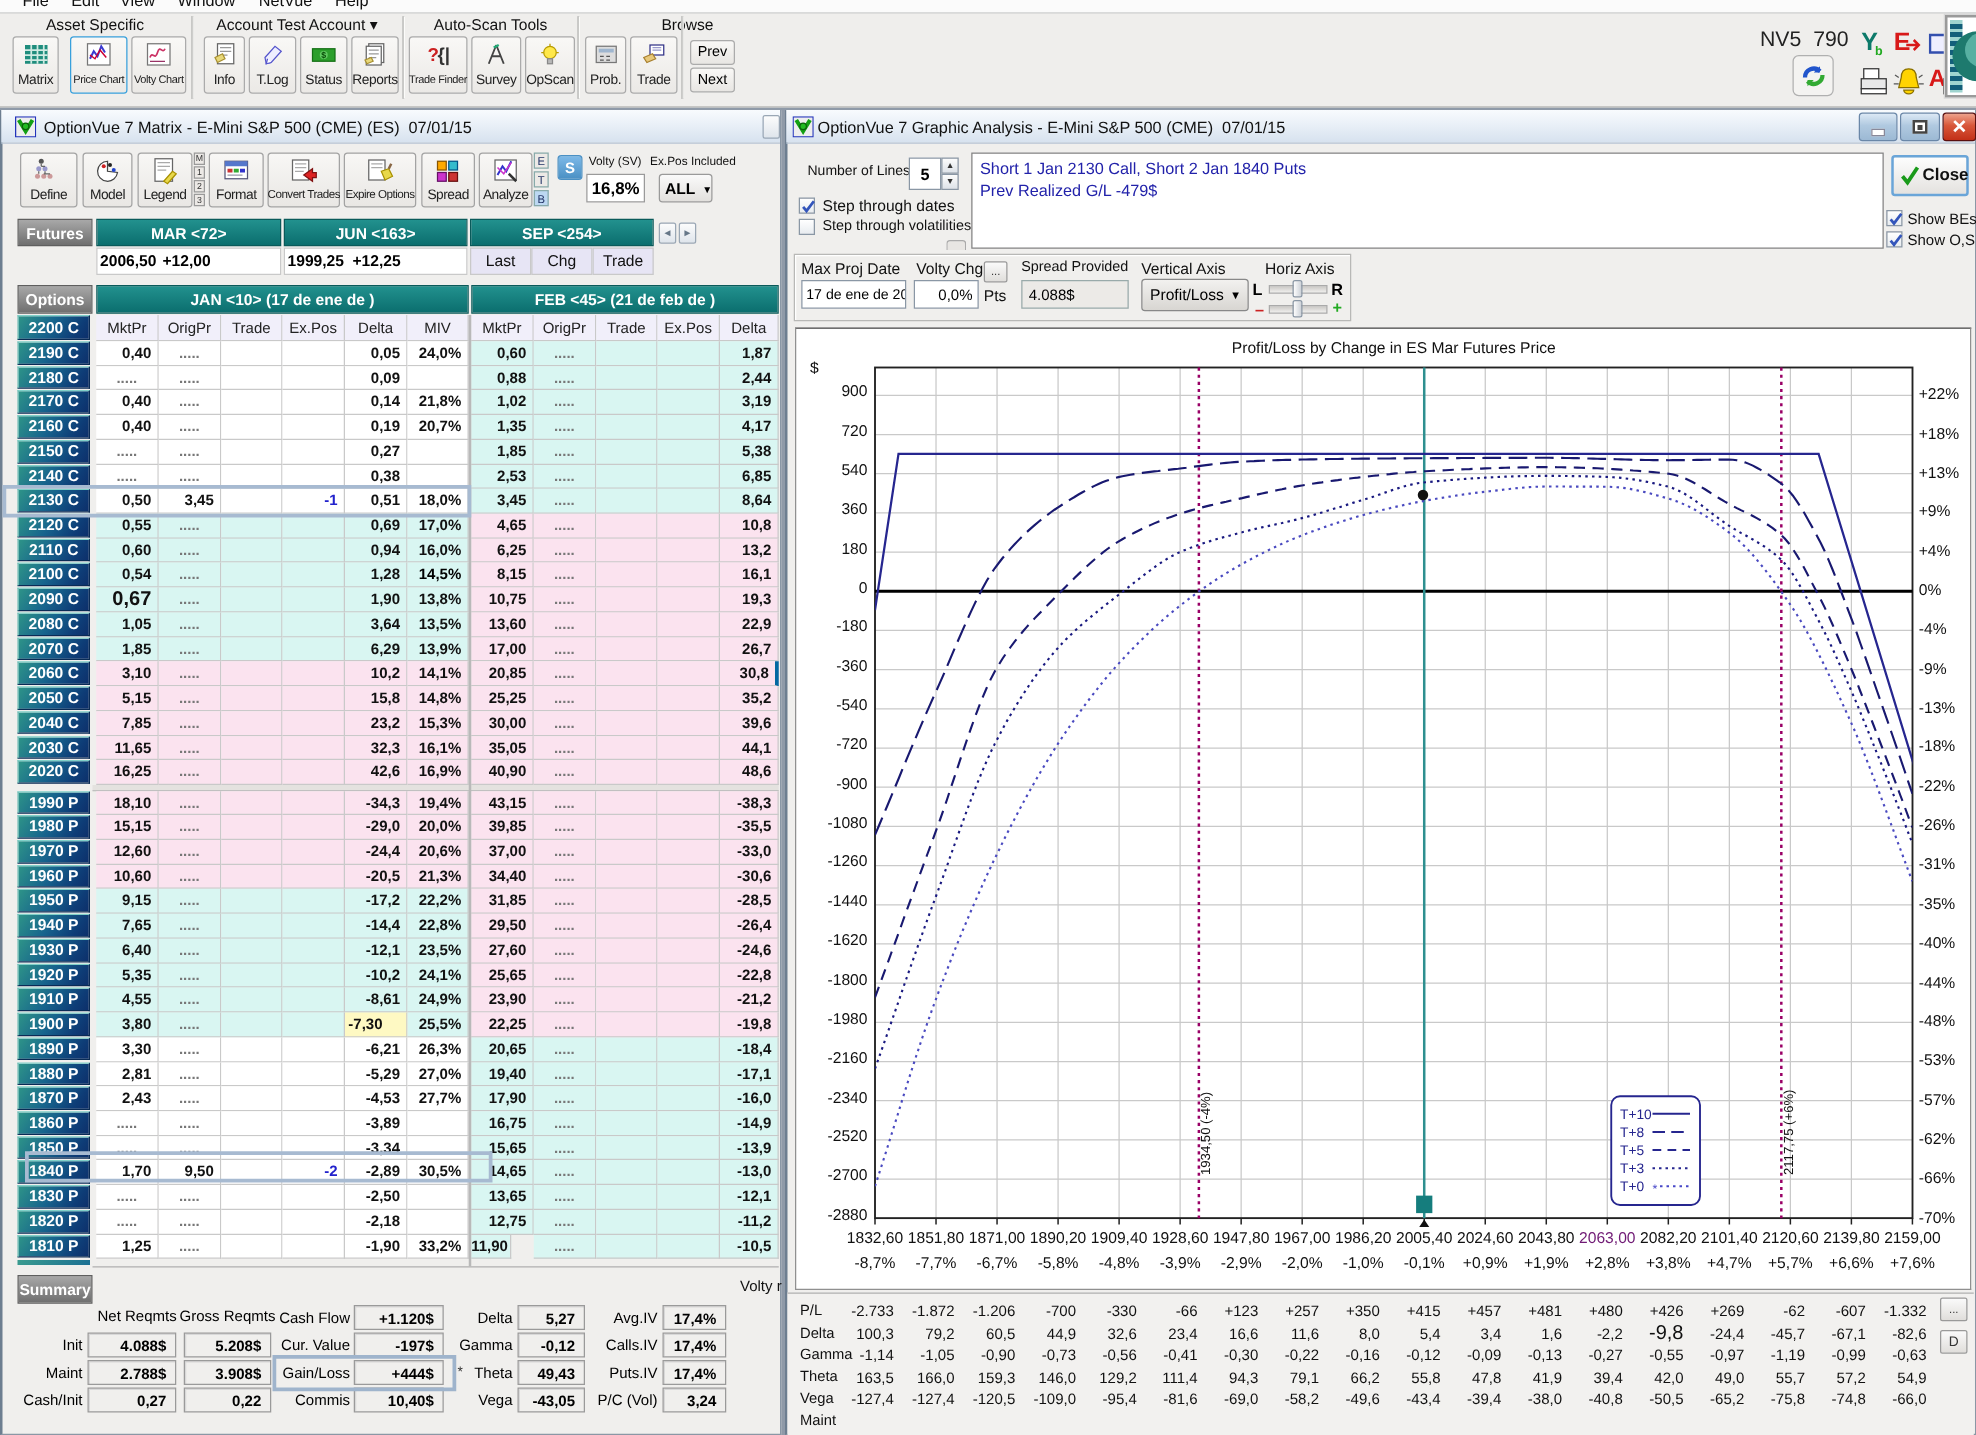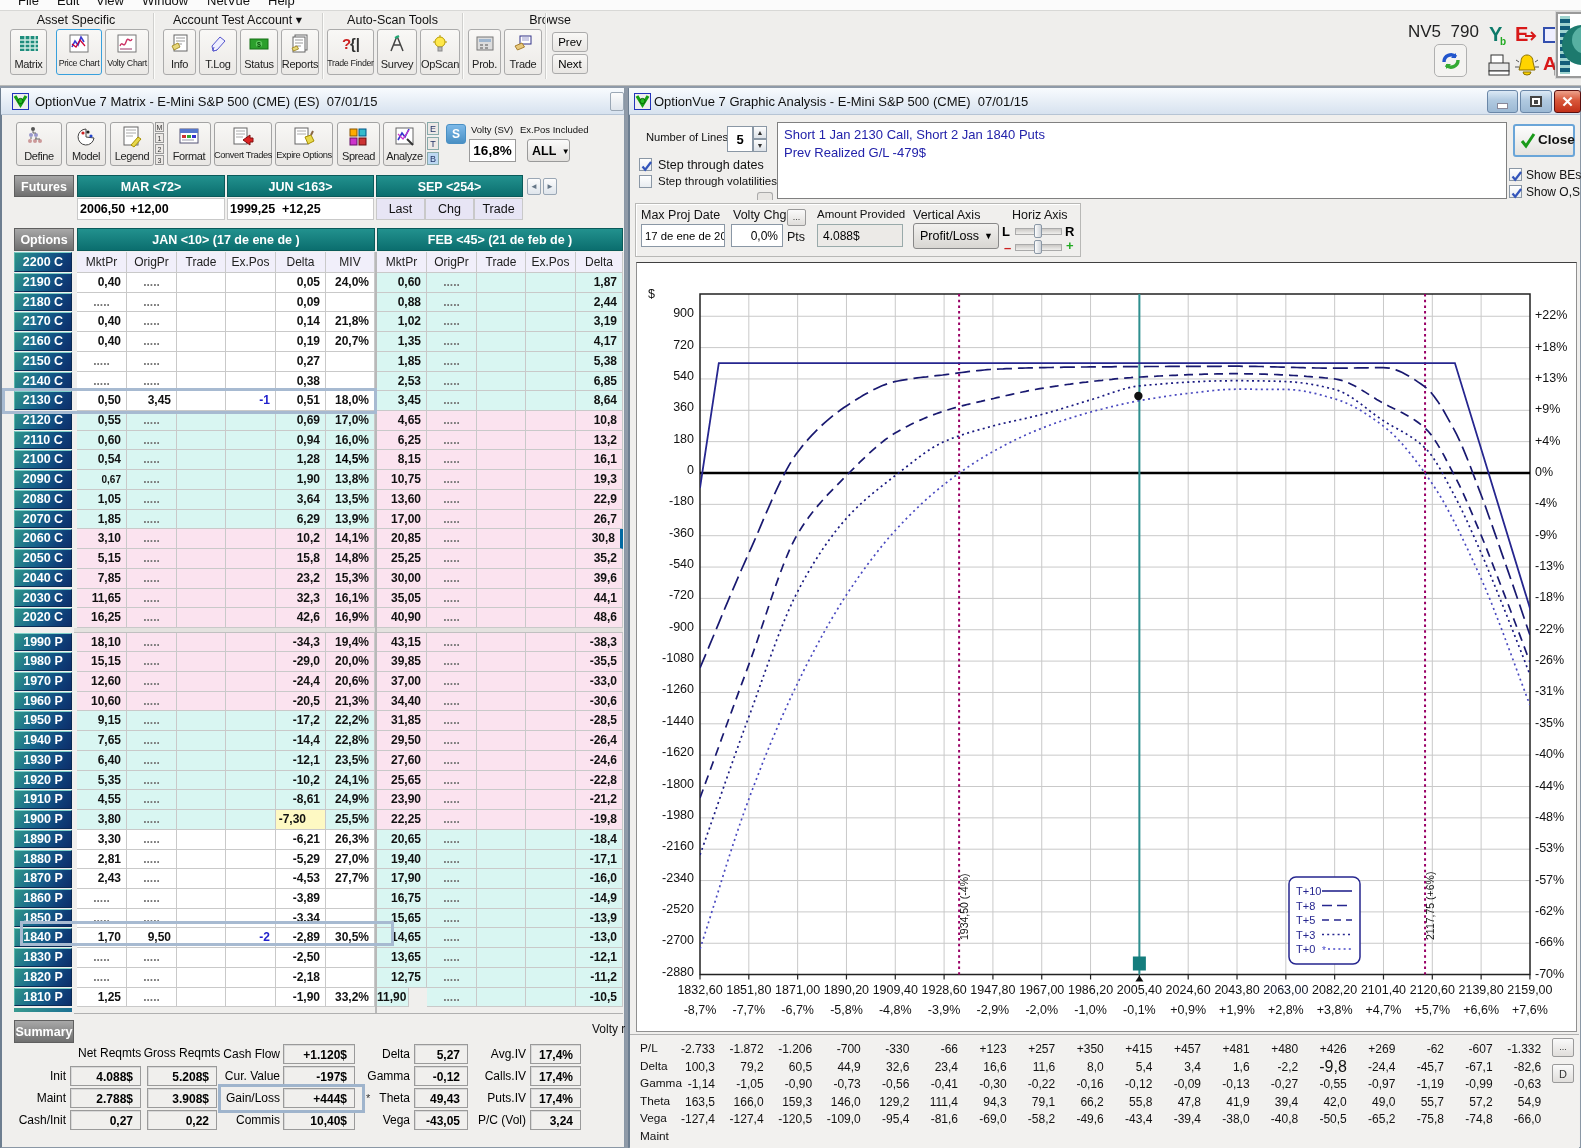--- a/index.html
+++ b/index.html
@@ -414,21 +414,21 @@
 <div style="position:absolute;left:177px;top:450.48px;height:19.72px;background:#d9f6f2;border-right:1px solid #c9c9c9;border-bottom:1px solid #c9c9c9;font-size:12px;line-height:19.72px;font-weight:bold;color:#111;text-align:right;padding-right:5px;width:49px;"></div>
 <div style="position:absolute;left:226px;top:450.48px;height:19.72px;background:#d9f6f2;border-right:1px solid #c9c9c9;border-bottom:1px solid #c9c9c9;font-size:12px;line-height:19.72px;font-weight:bold;color:#111;text-align:right;padding-right:5px;width:50px;"></div>
 <div style="position:absolute;left:276px;top:450.48px;height:19.72px;background:#d9f6f2;border-right:1px solid #c9c9c9;border-bottom:1px solid #c9c9c9;font-size:12px;line-height:19.72px;font-weight:bold;color:#111;text-align:right;padding-right:5px;width:50px;">1,28</div>
 <div style="position:absolute;left:326px;top:450.48px;height:19.72px;background:#d9f6f2;border-right:1px solid #c9c9c9;border-bottom:1px solid #c9c9c9;font-size:12px;line-height:19.72px;font-weight:bold;color:#000000;text-align:right;padding-right:5px;width:49px;">14,5%</div>
 <div style="position:absolute;left:377px;top:450.48px;height:19.72px;background:#fbe3ef;border-right:1px solid #c9c9c9;border-bottom:1px solid #c9c9c9;font-size:12px;line-height:19.72px;font-weight:bold;color:#111;text-align:right;padding-right:5px;width:50px;">8,15</div>
 <div style="position:absolute;left:427px;top:450.48px;height:19.72px;background:#fbe3ef;border-right:1px solid #c9c9c9;border-bottom:1px solid #c9c9c9;font-size:12px;line-height:19.72px;font-weight:bold;color:#777;text-align:center;width:50px;">.....</div>
 <div style="position:absolute;left:477px;top:450.48px;height:19.72px;background:#fbe3ef;border-right:1px solid #c9c9c9;border-bottom:1px solid #c9c9c9;font-size:12px;line-height:19.72px;font-weight:bold;color:#111;text-align:right;padding-right:5px;width:49px;"></div>
 <div style="position:absolute;left:526px;top:450.48px;height:19.72px;background:#fbe3ef;border-right:1px solid #c9c9c9;border-bottom:1px solid #c9c9c9;font-size:12px;line-height:19.72px;font-weight:bold;color:#111;text-align:right;padding-right:5px;width:50px;"></div>
 <div style="position:absolute;left:576px;top:450.48px;height:19.72px;background:#fbe3ef;border-right:1px solid #c9c9c9;border-bottom:1px solid #c9c9c9;font-size:12px;line-height:19.72px;font-weight:bold;color:#111;text-align:right;padding-right:5px;width:47px;">16,1</div>
 <div style="position:absolute;left:14px;top:470.2px;width:58px;height:18.7px;background:linear-gradient(125deg,#2e9488 0%,#17648d 45%,#0e3d77 80%,#0d2f6a 100%);border-top:1px solid #7fd0c8;border-left:1px solid #5ab3ab;border-bottom:1px solid #0a2b55;border-right:1px solid #0a2b55;color:#fff;font-weight:bold;font-size:12.5px;text-align:center;line-height:17.7px;">2090 C</div>
-<div style="position:absolute;left:77px;top:470.2px;height:19.72px;background:#d9f6f2;border-right:1px solid #c9c9c9;border-bottom:1px solid #c9c9c9;font-size:10px;line-height:19.72px;font-weight:bold;color:#111;text-align:right;padding-right:5px;width:50px;">0,67</div>
+<div style="position:absolute;left:77px;top:470.2px;height:19.72px;background:#d9f6f2;border-right:1px solid #c9c9c9;border-bottom:1px solid #c9c9c9;font-size:16px;line-height:19.72px;font-weight:bold;color:#111;text-align:right;padding-right:5px;width:50px;">0,67</div>
 <div style="position:absolute;left:127px;top:470.2px;height:19.72px;background:#d9f6f2;border-right:1px solid #c9c9c9;border-bottom:1px solid #c9c9c9;font-size:12px;line-height:19.72px;font-weight:bold;color:#777;text-align:center;width:50px;">.....</div>
 <div style="position:absolute;left:177px;top:470.2px;height:19.72px;background:#d9f6f2;border-right:1px solid #c9c9c9;border-bottom:1px solid #c9c9c9;font-size:12px;line-height:19.72px;font-weight:bold;color:#111;text-align:right;padding-right:5px;width:49px;"></div>
 <div style="position:absolute;left:226px;top:470.2px;height:19.72px;background:#d9f6f2;border-right:1px solid #c9c9c9;border-bottom:1px solid #c9c9c9;font-size:12px;line-height:19.72px;font-weight:bold;color:#111;text-align:right;padding-right:5px;width:50px;"></div>
 <div style="position:absolute;left:276px;top:470.2px;height:19.72px;background:#d9f6f2;border-right:1px solid #c9c9c9;border-bottom:1px solid #c9c9c9;font-size:12px;line-height:19.72px;font-weight:bold;color:#111;text-align:right;padding-right:5px;width:50px;">1,90</div>
 <div style="position:absolute;left:326px;top:470.2px;height:19.72px;background:#d9f6f2;border-right:1px solid #c9c9c9;border-bottom:1px solid #c9c9c9;font-size:12px;line-height:19.72px;font-weight:bold;color:#111;text-align:right;padding-right:5px;width:49px;">13,8%</div>
 <div style="position:absolute;left:377px;top:470.2px;height:19.72px;background:#fbe3ef;border-right:1px solid #c9c9c9;border-bottom:1px solid #c9c9c9;font-size:12px;line-height:19.72px;font-weight:bold;color:#111;text-align:right;padding-right:5px;width:50px;">10,75</div>
 <div style="position:absolute;left:427px;top:470.2px;height:19.72px;background:#fbe3ef;border-right:1px solid #c9c9c9;border-bottom:1px solid #c9c9c9;font-size:12px;line-height:19.72px;font-weight:bold;color:#777;text-align:center;width:50px;">.....</div>
 <div style="position:absolute;left:477px;top:470.2px;height:19.72px;background:#fbe3ef;border-right:1px solid #c9c9c9;border-bottom:1px solid #c9c9c9;font-size:12px;line-height:19.72px;font-weight:bold;color:#111;text-align:right;padding-right:5px;width:49px;"></div>
 <div style="position:absolute;left:526px;top:470.2px;height:19.72px;background:#fbe3ef;border-right:1px solid #c9c9c9;border-bottom:1px solid #c9c9c9;font-size:12px;line-height:19.72px;font-weight:bold;color:#111;text-align:right;padding-right:5px;width:50px;"></div>
 <div style="position:absolute;left:576px;top:470.2px;height:19.72px;background:#fbe3ef;border-right:1px solid #c9c9c9;border-bottom:1px solid #c9c9c9;font-size:12px;line-height:19.72px;font-weight:bold;color:#111;text-align:right;padding-right:5px;width:47px;">19,3</div>
@@ -831,34 +831,35 @@
         <path d="M2.5 6.5 L5.2 9.75 L11.05 2" stroke="#3355bb" stroke-width="2.2" fill="none"></path>
       </svg></div>
 <div style="position:absolute;left:1526px;top:185px;font-size:12px;line-height:14px;white-space:nowrap;color:#111">Show O,S</div>
 <div style="position:absolute;left:635px;top:203px;width:446px;height:54px;border:1px solid #b8b8b6;box-shadow:1px 1px 0 #fff inset;"></div>
 <div style="position:absolute;left:641px;top:208px;font-size:12.5px;line-height:14.5px;white-space:nowrap;color:#111">Max Proj Date</div>
 <div style="position:absolute;left:641px;top:224px;width:84px;height:23px;background:#fff;border:1px solid #8a97a5;font-size:11.3px;line-height:22px;padding-left:3px;white-space:nowrap;overflow:hidden">17 de ene de 20</div>
 <div style="position:absolute;left:733px;top:208px;font-size:12.5px;line-height:14.5px;white-space:nowrap;color:#111">Volty Chg</div>
 <div style="position:absolute;left:731px;top:224px;width:52px;height:23px;background:#fff;border:1px solid #8a97a5;font-size:12px;line-height:22px;text-align:right"><span style="padding-right:4px">0,0%</span></div>
 <div style="position:absolute;left:787px;top:209px;width:19px;height:17px;border:1px solid #9a9a9a;border-radius:2px;background:linear-gradient(#fafafa,#e0dedb);font-size:9px;text-align:center;line-height:15px;color:#333">...</div>
 <div style="position:absolute;left:787px;top:230px;font-size:12.5px;line-height:14.5px;white-space:nowrap;color:#111">Pts</div>
-<div style="position:absolute;left:817px;top:208px;font-size:11.5px;line-height:13.5px;white-space:nowrap;color:#111">Amount Provided</div>
+<div style="position:absolute;left:817px;top:208px;font-size:11.5px;line-height:13.5px;white-space:nowrap;color:#111">Spread Provided</div>
 <div style="position:absolute;left:817px;top:224px;width:86px;height:23px;background:#eceae7;border:1px solid #9aa;font-size:12px;line-height:22px;padding-left:5px">4.088$</div>
 <div style="position:absolute;left:913px;top:208px;font-size:12.5px;line-height:14.5px;white-space:nowrap;color:#111">Vertical Axis</div>
 <div style="position:absolute;left:913px;top:223px;width:86px;height:26px;border:1px solid #888;border-radius:3px;background:linear-gradient(#f2f1ef,#d8d6d2);font-size:12.5px;line-height:25px;padding-left:6px">Profit/Loss <span style="position:absolute;right:5px;font-size:9px">▼</span></div>
 <div style="position:absolute;left:1012px;top:208px;font-size:12.5px;line-height:14.5px;white-space:nowrap;color:#111">Horiz Axis</div>
 <div style="position:absolute;left:1002px;top:224px;font-size:13px;line-height:15px;white-space:nowrap;font-weight:bold">L</div>
 <div style="position:absolute;left:1015px;top:228px;width:47px;height:7px;background:linear-gradient(#cac8c5,#f0efed);border:1px solid #aaa"></div>
 <div style="position:absolute;left:1034px;top:224px;width:8px;height:14px;background:linear-gradient(90deg,#fdfdfd,#cdd2d8);border:1px solid #8a97a5;border-radius:2px"></div>
 <div style="position:absolute;left:1065px;top:224px;font-size:13px;line-height:15px;white-space:nowrap;font-weight:bold">R</div>
 <div style="position:absolute;left:1004px;top:240px;font-size:13px;line-height:15px;white-space:nowrap;font-weight:bold;color:#cc2222">–</div>
 <div style="position:absolute;left:1015px;top:244px;width:47px;height:7px;background:linear-gradient(#cac8c5,#f0efed);border:1px solid #aaa"></div>
 <div style="position:absolute;left:1034px;top:240px;width:8px;height:14px;background:linear-gradient(90deg,#fdfdfd,#cdd2d8);border:1px solid #8a97a5;border-radius:2px"></div>
 <div style="position:absolute;left:1066px;top:238px;font-size:13px;line-height:15px;white-space:nowrap;font-weight:bold;color:#22aa22">+</div>
 <div style="position:absolute;left:636px;top:262px;width:941px;height:770px;background:#fff;border:1px solid #909090;border-top:1px solid #404040;"></div>
+<div style="position:absolute;left:700px;top:271px;font-size:12.5px;line-height:14.5px;white-space:nowrap;width:830px;text-align:center;color:#111">Profit/Loss by Change in ES Mar Futures Price</div>
 <div style="position:absolute;left:648px;top:287px;font-size:12.5px;line-height:14.5px;white-space:nowrap;color:#111">$</div>
 <svg style="position:absolute;left:0;top:0" width="1581" height="1148" viewBox="0 0 1581 1148">
       <defs>
         <clipPath id="pc">
           <rect x="700" y="294" width="830" height="680.5"></rect>
         </clipPath>
       </defs>
       <path d="M748.82 294V974.5M797.64 294V974.5M846.46 294V974.5M895.28 294V974.5M944.1 294V974.5M992.92 294V974.5M1041.74 294V974.5M1090.56 294V974.5M1139.38 294V974.5M1188.2 294V974.5M1237.02 294V974.5M1285.84 294V974.5M1334.66 294V974.5M1383.48 294V974.5M1432.3 294V974.5M1481.12 294V974.5M700 316.25H1530M700 347.6H1530M700 378.95H1530M700 410.3H1530M700 441.65H1530M700 473H1530M700 504.35H1530M700 535.7H1530M700 567.05H1530M700 598.4H1530M700 629.75H1530M700 661.1H1530M700 692.45H1530M700 723.8H1530M700 755.151H1530M700 786.501H1530M700 817.851H1530M700 849.201H1530M700 880.551H1530M700 911.901H1530M700 943.251H1530M700 974.601H1530" stroke="#c9c9c9" stroke-width="1" fill="none"></path>
       <rect x="700" y="294" width="830" height="680.5" fill="none" stroke="#222" stroke-width="1.5"></rect>
       <path d="M700 974.5V979.5M748.82 974.5V979.5M797.64 974.5V979.5M846.46 974.5V979.5M895.28 974.5V979.5M944.1 974.5V979.5M992.92 974.5V979.5M1041.74 974.5V979.5M1090.56 974.5V979.5M1139.38 974.5V979.5M1188.2 974.5V979.5M1237.02 974.5V979.5M1285.84 974.5V979.5M1334.66 974.5V979.5M1383.48 974.5V979.5M1432.3 974.5V979.5M1481.12 974.5V979.5M1529.94 974.5V979.5" stroke="#222" stroke-width="1.2" fill="none"></path>
@@ -952,21 +953,21 @@
 <div style="position:absolute;left:1011.74px;top:983px;font-size:12.5px;line-height:14.5px;white-space:nowrap;width:60px;text-align:center;color:#111">1967,00</div>
 <div style="position:absolute;left:1011.74px;top:1003px;font-size:12.5px;line-height:14.5px;white-space:nowrap;width:60px;text-align:center;color:#111">-2,0%</div>
 <div style="position:absolute;left:1060.56px;top:983px;font-size:12.5px;line-height:14.5px;white-space:nowrap;width:60px;text-align:center;color:#111">1986,20</div>
 <div style="position:absolute;left:1060.56px;top:1003px;font-size:12.5px;line-height:14.5px;white-space:nowrap;width:60px;text-align:center;color:#111">-1,0%</div>
 <div style="position:absolute;left:1109.38px;top:983px;font-size:12.5px;line-height:14.5px;white-space:nowrap;width:60px;text-align:center;color:#111">2005,40</div>
 <div style="position:absolute;left:1109.38px;top:1003px;font-size:12.5px;line-height:14.5px;white-space:nowrap;width:60px;text-align:center;color:#111">-0,1%</div>
 <div style="position:absolute;left:1158.2px;top:983px;font-size:12.5px;line-height:14.5px;white-space:nowrap;width:60px;text-align:center;color:#111">2024,60</div>
 <div style="position:absolute;left:1158.2px;top:1003px;font-size:12.5px;line-height:14.5px;white-space:nowrap;width:60px;text-align:center;color:#111">+0,9%</div>
 <div style="position:absolute;left:1207.02px;top:983px;font-size:12.5px;line-height:14.5px;white-space:nowrap;width:60px;text-align:center;color:#111">2043,80</div>
 <div style="position:absolute;left:1207.02px;top:1003px;font-size:12.5px;line-height:14.5px;white-space:nowrap;width:60px;text-align:center;color:#111">+1,9%</div>
-<div style="position:absolute;left:1255.84px;top:983px;font-size:12.5px;line-height:14.5px;white-space:nowrap;width:60px;text-align:center;color:#0f172a">2063,00</div>
+<div style="position:absolute;left:1255.84px;top:983px;font-size:12.5px;line-height:14.5px;white-space:nowrap;width:60px;text-align:center;color:#701a75">2063,00</div>
 <div style="position:absolute;left:1255.84px;top:1003px;font-size:12.5px;line-height:14.5px;white-space:nowrap;width:60px;text-align:center;color:#111">+2,8%</div>
 <div style="position:absolute;left:1304.66px;top:983px;font-size:12.5px;line-height:14.5px;white-space:nowrap;width:60px;text-align:center;color:#111">2082,20</div>
 <div style="position:absolute;left:1304.66px;top:1003px;font-size:12.5px;line-height:14.5px;white-space:nowrap;width:60px;text-align:center;color:#111">+3,8%</div>
 <div style="position:absolute;left:1353.48px;top:983px;font-size:12.5px;line-height:14.5px;white-space:nowrap;width:60px;text-align:center;color:#111">2101,40</div>
 <div style="position:absolute;left:1353.48px;top:1003px;font-size:12.5px;line-height:14.5px;white-space:nowrap;width:60px;text-align:center;color:#111">+4,7%</div>
 <div style="position:absolute;left:1402.3px;top:983px;font-size:12.5px;line-height:14.5px;white-space:nowrap;width:60px;text-align:center;color:#111">2120,60</div>
 <div style="position:absolute;left:1402.3px;top:1003px;font-size:12.5px;line-height:14.5px;white-space:nowrap;width:60px;text-align:center;color:#111">+5,7%</div>
 <div style="position:absolute;left:1451.12px;top:983px;font-size:12.5px;line-height:14.5px;white-space:nowrap;width:60px;text-align:center;color:#111">2139,80</div>
 <div style="position:absolute;left:1451.12px;top:1003px;font-size:12.5px;line-height:14.5px;white-space:nowrap;width:60px;text-align:center;color:#111">+6,6%</div>
 <div style="position:absolute;left:1499.94px;top:983px;font-size:12.5px;line-height:14.5px;white-space:nowrap;width:60px;text-align:center;color:#111">2159,00</div>

